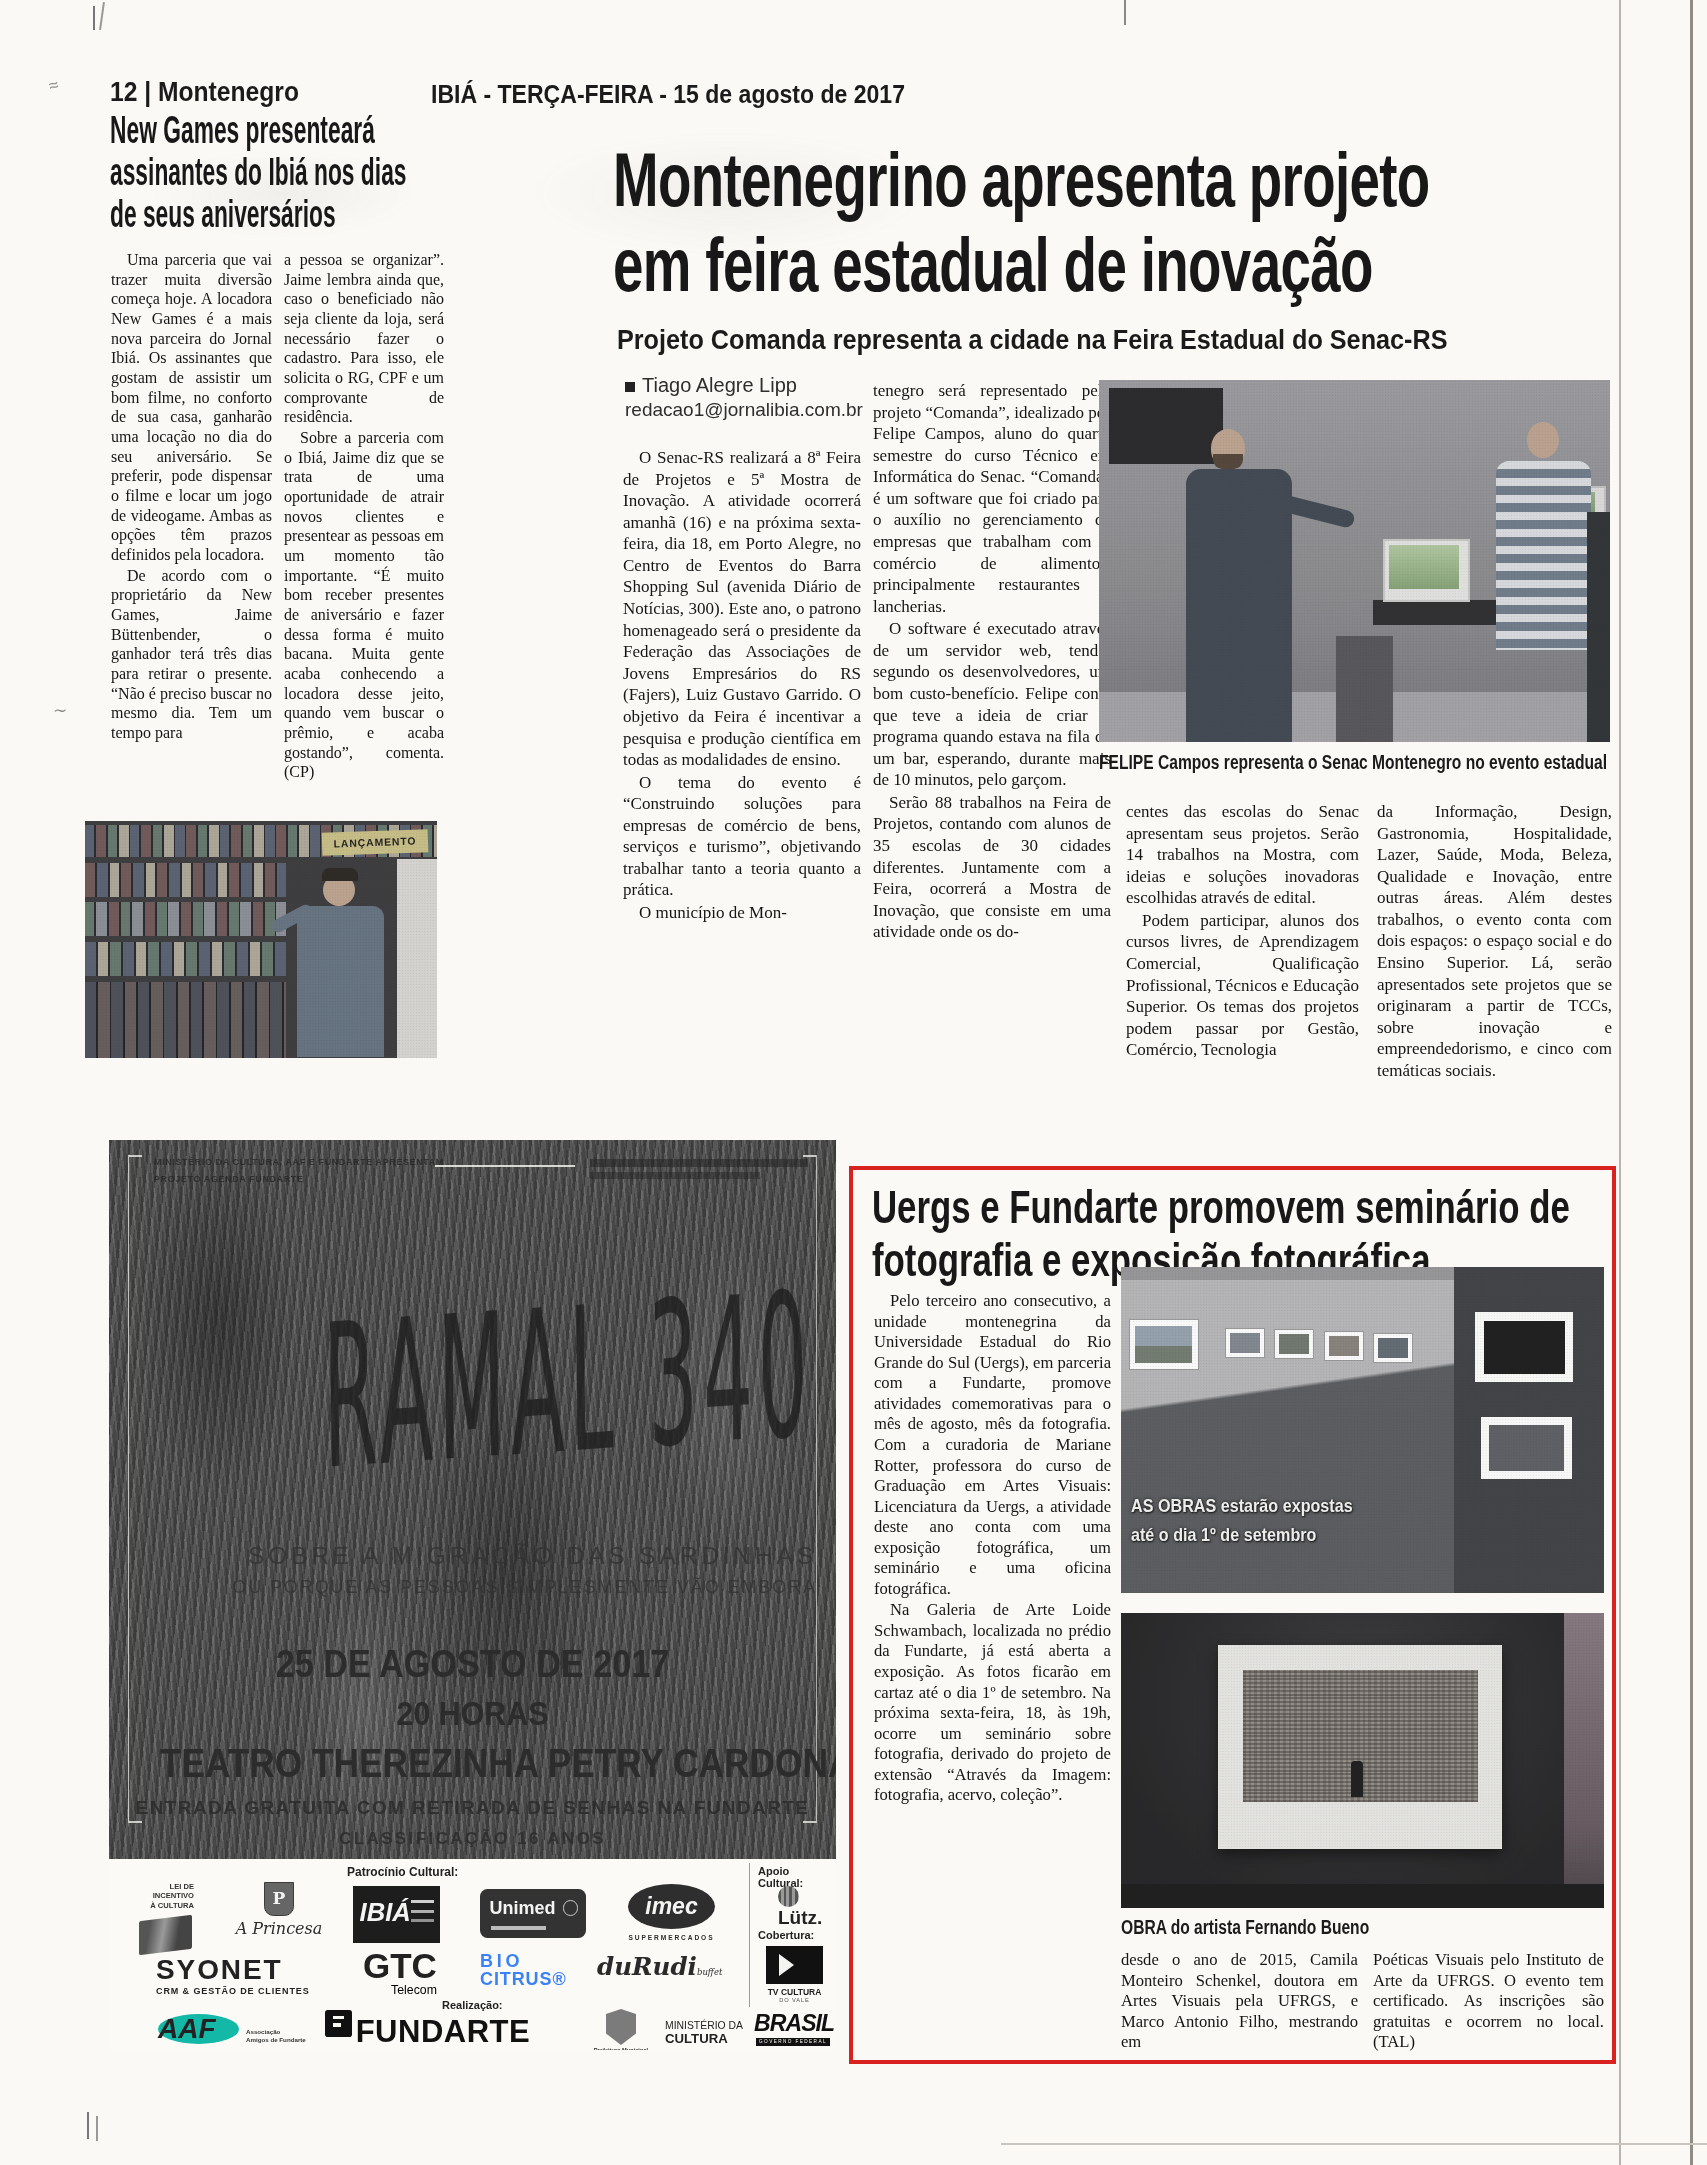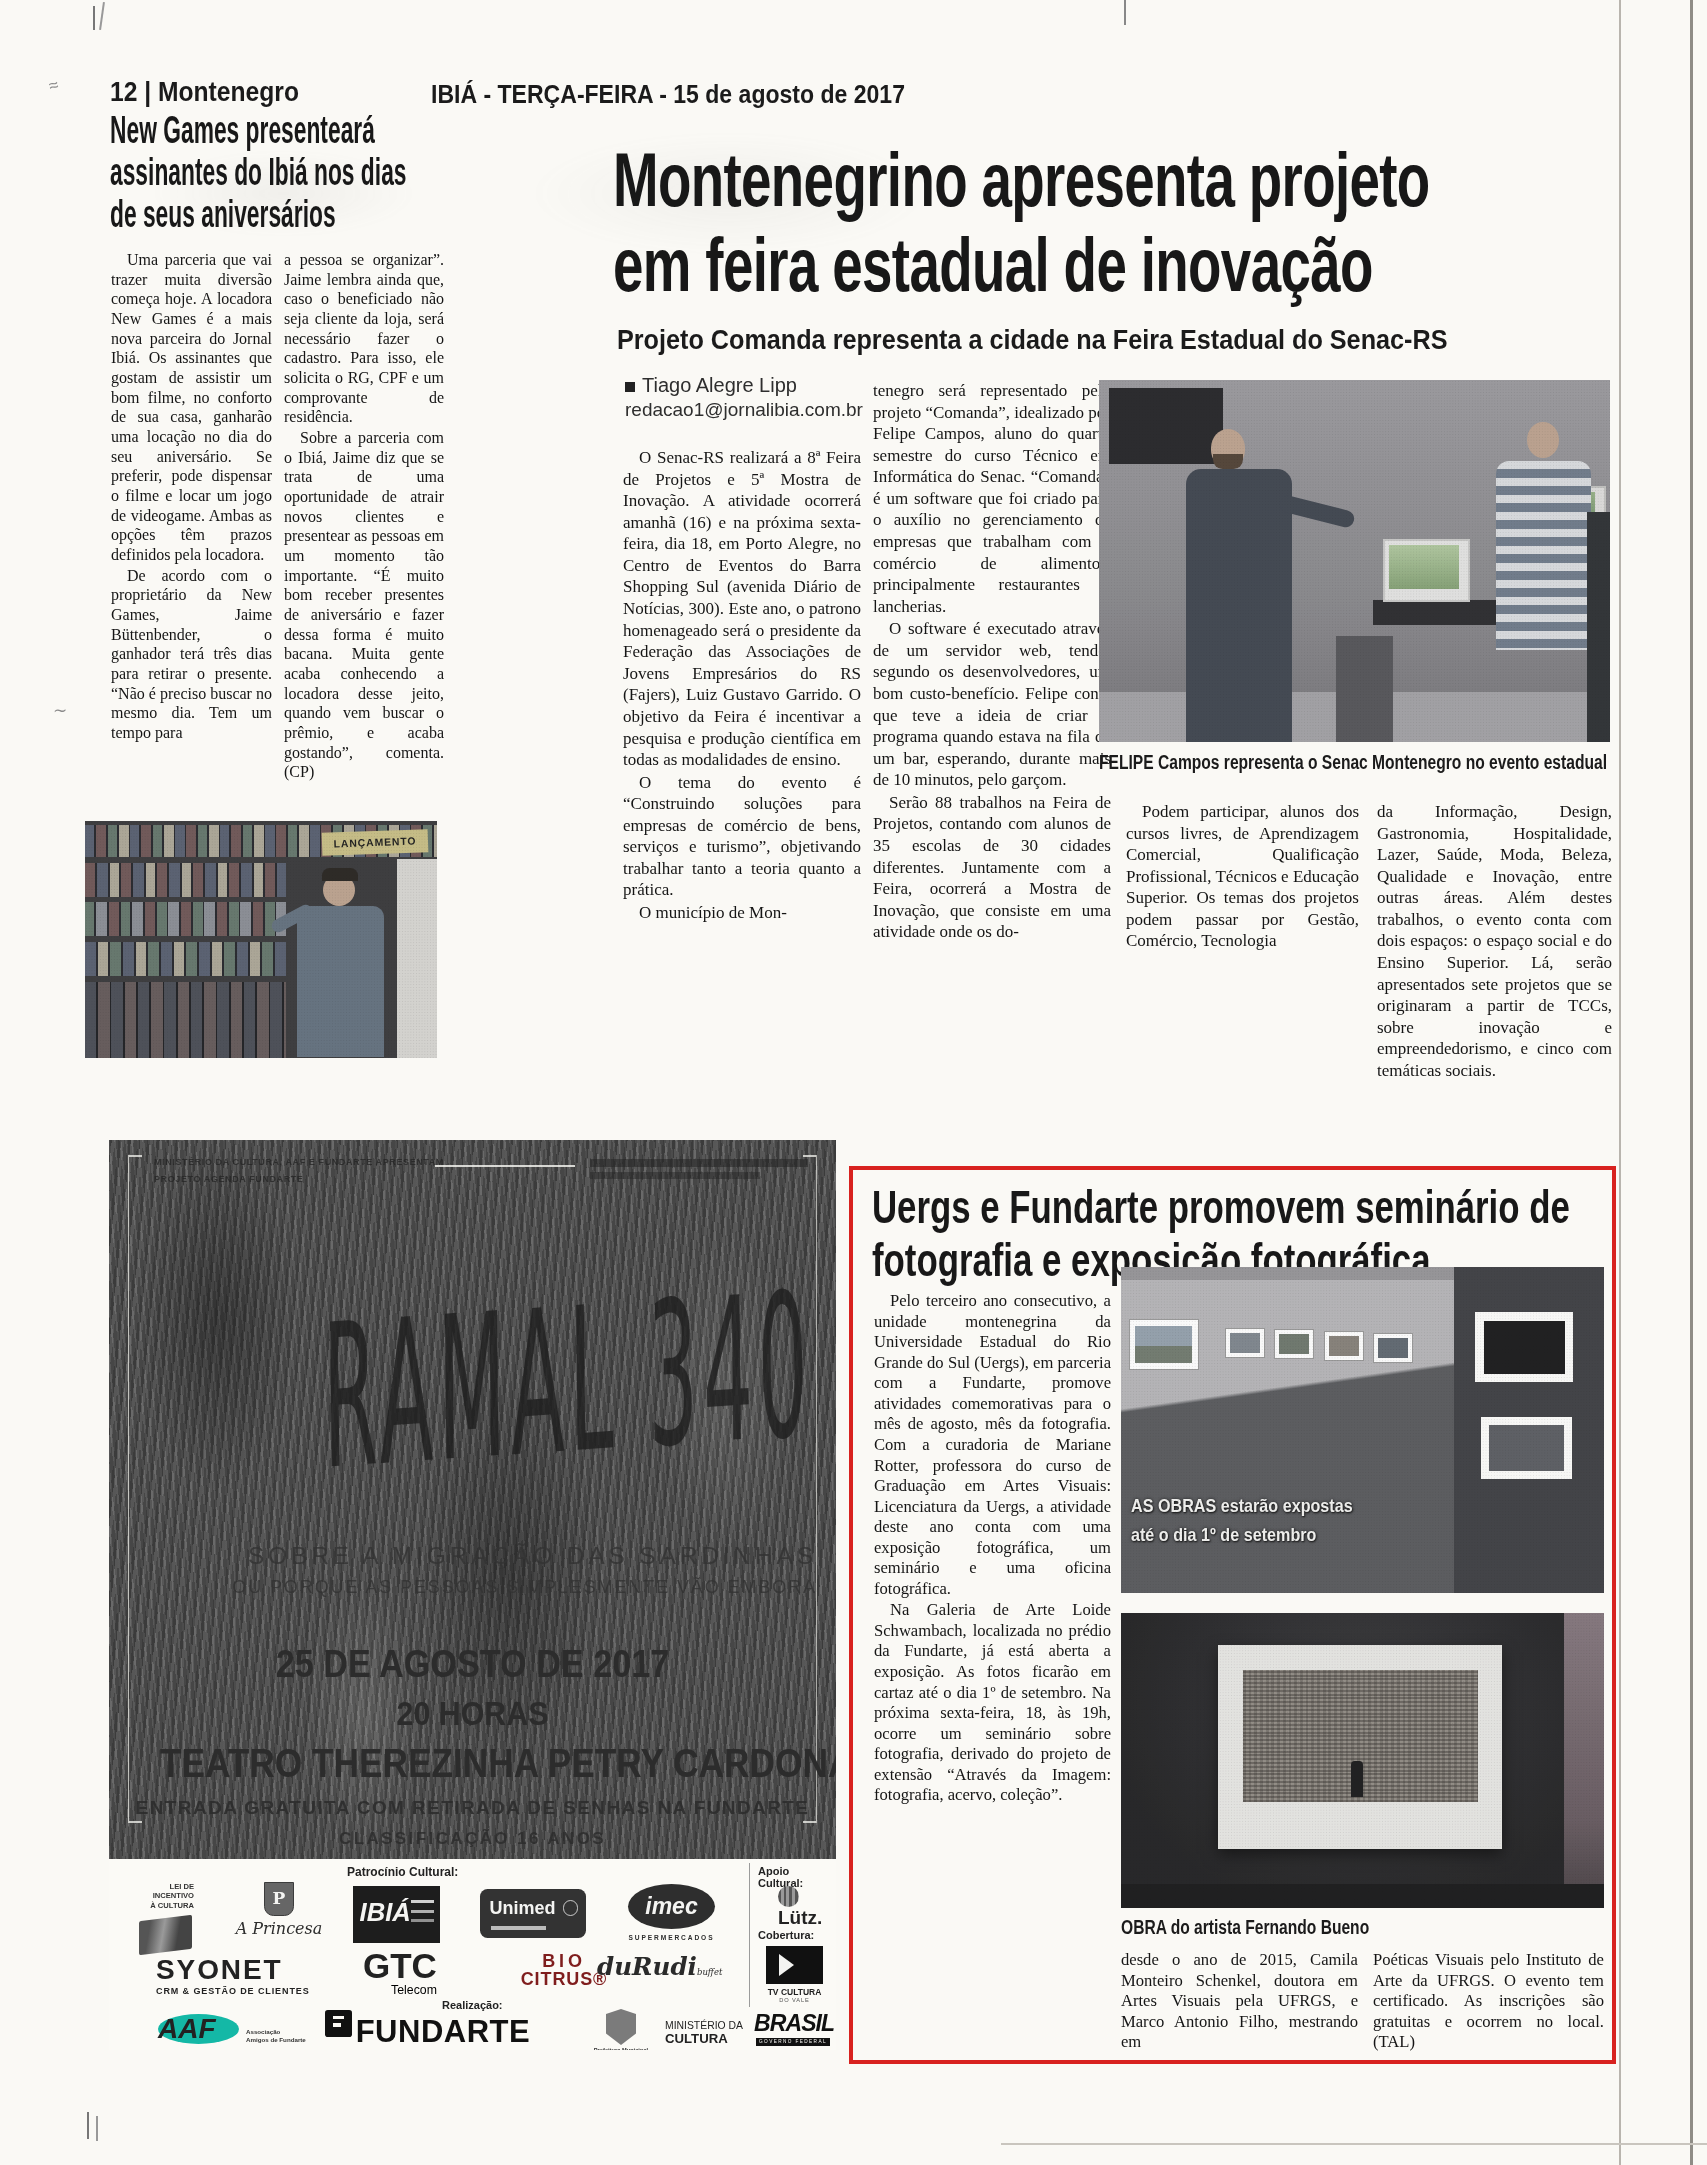--- a/index.html
+++ b/index.html
@@ -142,20 +142,21 @@
       <div class="abs" style="left:3.8px;top:3.8px;width:85px;height:51px;background:linear-gradient(#8fb777,#4a7f4a);"></div>
     </div>
     <div class="abs" style="left:428px;top:42px;width:32px;height:36px;border-radius:50%;background:#c9a183;"></div>
     <div class="abs" style="left:397px;top:81px;width:95px;height:189px;border-radius:13.2px 13.2px 0 0;background:repeating-linear-gradient(180deg,#d9dde2 0 8.5px,#6b7d94 8.5px 17px);"></div>
     <div class="abs" style="left:488px;top:132px;width:23px;height:230px;background:#2e3237;"></div>
     <div class="abs" style="left:237px;top:256px;width:57px;height:107px;background:#55565c;"></div>
   </div>
   <div class="abs cap" style="left:1099px;top:751px;font-size:20px;transform:scaleX(.78);">FELIPE Campos representa o Senac Montenegro no evento estadual</div>
 
   <div class="abs serif" style="left:1126px;top:801px;width:233px;height:492px;font-size:17px;line-height:1.27;">
+    <p>centes das escolas do Senac apresentam seus projetos. Serão 14 trabalhos na Mostra, com ideias e soluções inovadoras escolhidas através de edital.</p>
     <p class="ind">Podem participar, alunos dos cursos livres, de Aprendizagem Comercial, Qualificação Profissional, Técnicos e Educação Superior. Os temas dos projetos podem passar por Gestão, Comércio, Tecnologia</p>
   </div>
   <div class="abs serif" style="left:1377px;top:801px;width:235px;height:492px;font-size:17px;line-height:1.27;">
     <p>da Informação, Design, Gastronomia, Hospitalidade, Lazer, Saúde, Moda, Beleza, Qualidade e Inovação, entre outras áreas. Além destes trabalhos, o evento conta com dois espaços: o espaço social e do Ensino Superior. Lá, serão apresentados sete projetos que se originaram a partir de TCCs, sobre inovação e empreendedorismo, e cinco com temáticas sociais.</p>
   </div>
 
   <div class="redbox" style="left:849px;top:1166px;width:759px;height:890px;">
     <div class="abs hl" style="left:19px;top:11.4px;width:1003px;font-size:47px;line-height:1.12;transform:scaleX(.74);">
       <div>Uergs e Fundarte promovem seminário de</div>
       <div>fotografia e exposição fotográfica</div>
@@ -282,21 +283,21 @@
       </div>
 
       <div class="abs" style="left:47px;top:95px;">
         <div style="font-size:28px;font-weight:900;letter-spacing:1.9px;color:#222;">SYONET</div>
         <div style="font-size:9px;font-weight:bold;letter-spacing:0.9px;color:#222;">CRM &amp; GESTÃO DE CLIENTES</div>
       </div>
       <div class="abs" style="left:254px;top:89px;">
         <div style="font-size:35px;font-weight:900;color:#222;line-height:1;">GTC</div>
         <div style="font-size:12.3px;color:#000000;text-align:right;">Telecom</div>
       </div>
-      <div class="abs" style="left:371px;top:93px;width:98px;text-align:center;color:#7f1d1d;margin-left:35px;">
+      <div class="abs" style="left:371px;top:93px;width:98px;text-align:left;color:#3b82f6;">
         <div style="font-size:18px;font-weight:900;letter-spacing:3.8px;line-height:1;">BIO</div>
         <div style="font-size:18px;font-weight:900;letter-spacing:0.9px;line-height:1.1;">CITRUS®</div>
       </div>
       <div class="abs" style="left:488px;top:93px;">
         <span style="font-family:'DejaVu Serif',serif;font-style:italic;font-weight:bold;font-size:24.6px;color:#2a2a2a;">duRudi</span><span style="font-family:'DejaVu Serif',serif;font-style:italic;font-size:8.5px;color:#2a2a2a;">buffet</span>
       </div>
 
       <div class="abs sp-label" style="left:333px;top:140px;font-size:11px;">Realização:</div>
 
       <div class="abs" style="left:49px;top:155px;">

